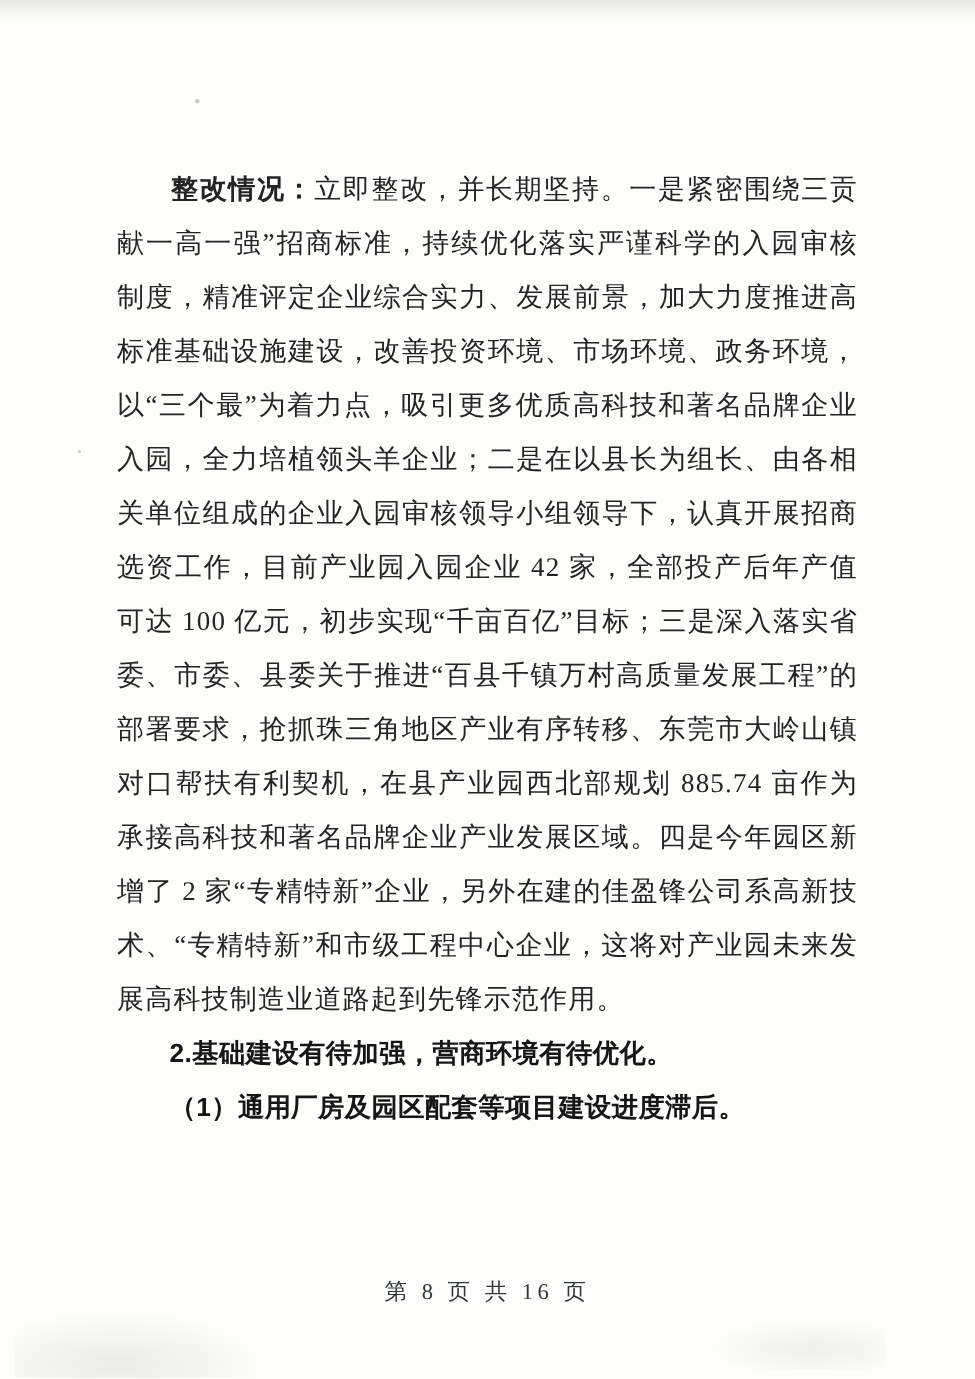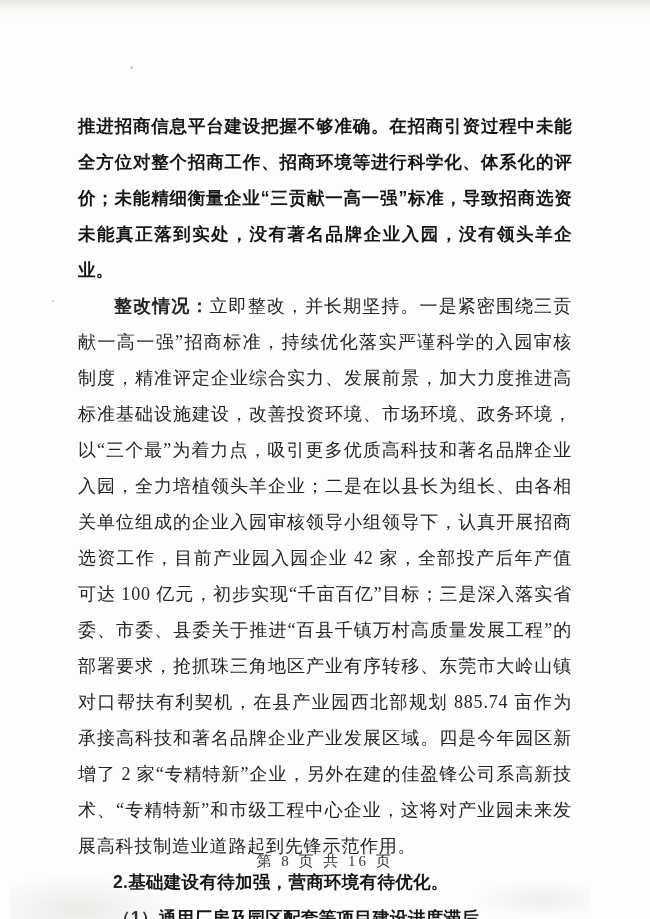--- a/index.html
+++ b/index.html
@@ -105,21 +105,20 @@
 <body>
 
 <div class="page">
 
   <div class="scan-edge-top"></div>
   <div class="scan-speck speck-1"></div>
   <div class="scan-speck speck-2"></div>
 
   <main class="content">
 
-    <p class="para bold-sans">推进招商信息平台建设把握不够准确。在招商引资过程中未能全方位对整个招商工作、招商环境等进行科学化、体系化的评价；未能精细衡量企业“三贡献一高一强”标准，导致招商选资未能真正落到实处，没有著名品牌企业入园，没有领头羊企业。</p>
 
     <p class="para serif-body indent"><span class="rect-label">整改情况：</span><span>立即整改，并长期坚持。一是紧密围绕三贡献一高一强”招商标准，持续优化落实严谨科学的入园审核制度，精准评定企业综合实力、发展前景，加大力度推进高标准基础设施建设，改善投资环境、市场环境、政务环境，以“三个最”为着力点，吸引更多优质高科技和著名品牌企业入园，全力培植领头羊企业；二是在以县长为组长、由各相关单位组成的企业入园审核领导小组领导下，认真开展招商选资工作，目前产业园入园企业 42 家，全部投产后年产值可达 100 亿元，初步实现“千亩百亿”目标；三是深入落实省委、市委、县委关于推进“百县千镇万村高质量发展工程”的部署要求，抢抓珠三角地区产业有序转移、东莞市大岭山镇对口帮扶有利契机，在县产业园西北部规划 885.74 亩作为承接高科技和著名品牌企业产业发展区域。四是今年园区新增了 2 家“专精特新”企业，另外在建的佳盈锋公司系高新技术、“专精特新”和市级工程中心企业，这将对产业园未来发展高科技制造业道路起到先锋示范作用。</span></p>
 
     <p class="para bold-sans indent">2.基础建设有待加强，营商环境有待优化。</p>
 
     <p class="para bold-sans indent">（1）通用厂房及园区配套等项目建设进度滞后。</p>
 
   </main>
 
   <footer class="footer">

